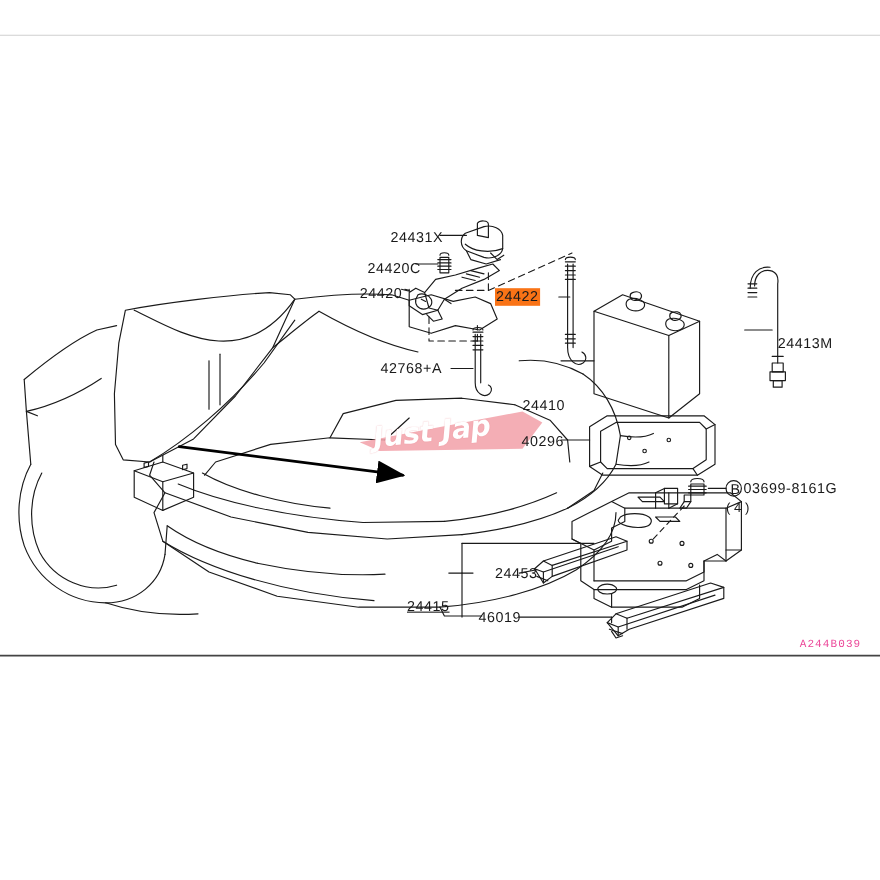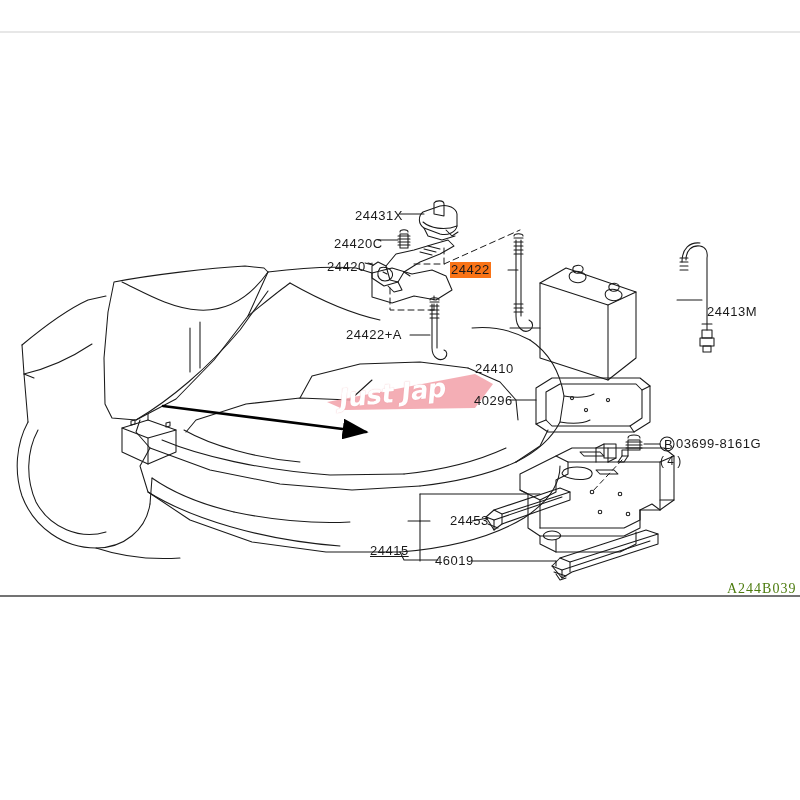--- a/index.html
+++ b/index.html
@@ -38,24 +38,24 @@
   .lbl-sub {
     position: absolute;
     font-family: "Liberation Sans", sans-serif;
     font-size: 12px;
     color: #1a1a1a;
     white-space: nowrap;
     line-height: 1;
   }
   .diagram-code {
     position: absolute;
-    font-family: Liberation Serif, serif;
-    font-size: 14px;
+    font-family: Liberation Mono, monospace;
+    font-size: 10px;
     letter-spacing: 1px;
-    color: #4d7c0f;
+    color: #ec4899;
     white-space: nowrap;
   }
   .watermark {
     position: absolute;
     left: 325px;
     top: 368px;
     width: 170px;
     height: 48px;
     pointer-events: none;
   }
@@ -341,21 +341,21 @@
     </svg>
     <div class="wm-text">Just Jap</div>
   </div>
 
   <div class="lbl" style="left:355px; top:209px;">24431X</div>
   <div class="lbl" style="left:334px; top:237px;">24420C</div>
   <div class="lbl" style="left:327px; top:260px;">24420</div>
 
   <div class="lbl hl" style="left:450px; top:262px;">24422</div>
 
-  <div class="lbl" style="left:346px; top:328px;"><span class="hl">24422+</span>A</div>
+  <div class="lbl" style="left:346px; top:328px;"><span class="hl">42768+</span>A</div>
 
   <div class="lbl" style="left:475px; top:322px;margin-top:40px;">24410</div>
   <div class="lbl" style="left:707px; top:292px;margin-top:13px;">24413M</div>
   <div class="lbl" style="left:474px; top:394px;">40296</div>
 
   <div class="lbl" style="left:676px; top:437px;">03699-8161G</div>
   <div class="lbl-sub" style="left:660px; top:455px;">( 4 )</div>
   <div class="lbl-sub" style="left:664px; top:438px; font-size:13px;">B</div>
 
   <div class="lbl" style="left:370px; top:544px;text-decoration:underline;">24415</div>

